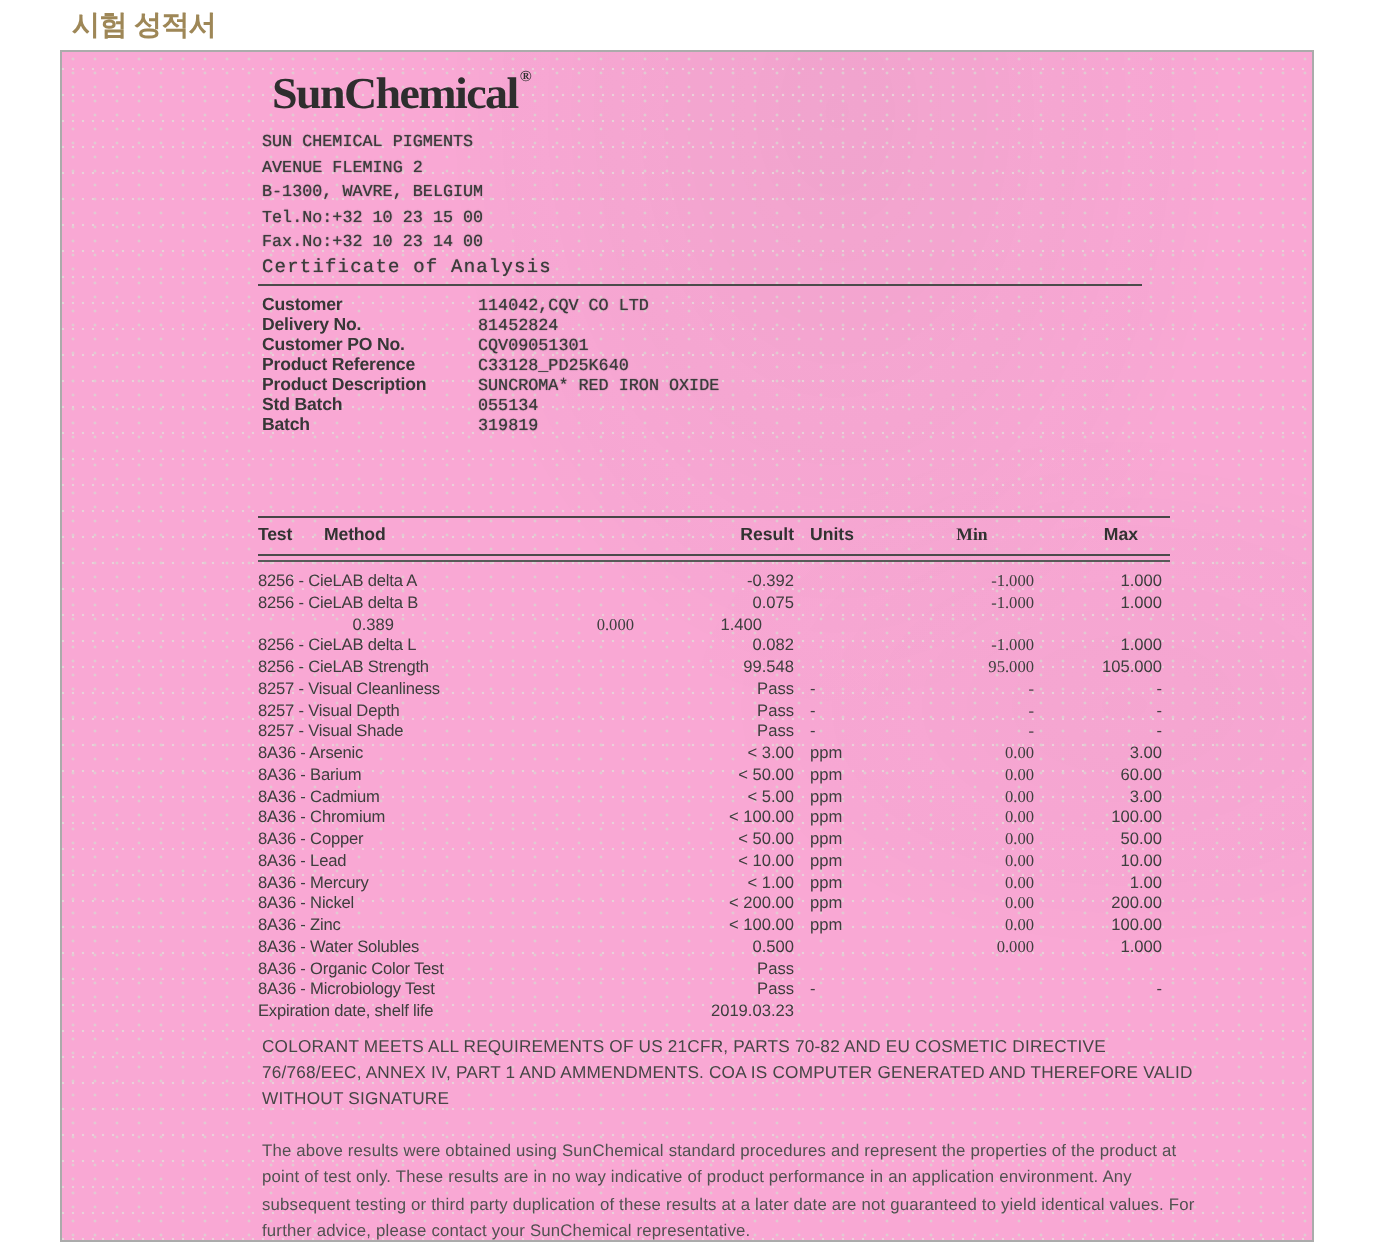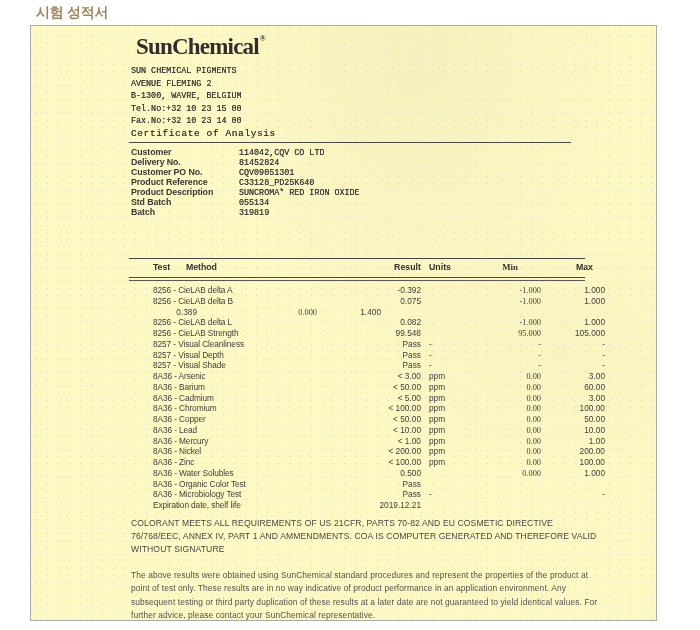--- a/index.html
+++ b/index.html
@@ -6,21 +6,21 @@
   body{
     width:700px;height:630px;position:relative;background:#ffffff;
     font-family:"Liberation Sans",sans-serif;overflow:hidden;
   }
   .page-title{
     position:absolute;left:36px;top:4px;
     font-size:14px;font-weight:bold;letter-spacing:-0.3px;
   }
   .doc-frame{
     position:absolute;left:30px;top:25px;width:627px;height:596px;
-    border:1px solid #ababab;background:#fef9c3;box-sizing:border-box;
+    border:1px solid #ababab;background:#f9a8d4;box-sizing:border-box;
     overflow:hidden;
   }
   
   .doc-frame::before{
     content:"";position:absolute;inset:0;pointer-events:none;
     background-image:
       radial-gradient(circle, #d9d6d0 0.5px, transparent 0.9px),
       radial-gradient(circle, #e4e1db 0.5px, transparent 0.8px),
       radial-gradient(ellipse at 62% 5%, rgba(90,90,90,0.07), transparent 38%),
       radial-gradient(ellipse at 85% 55%, rgba(90,90,90,0.04), transparent 30%);
@@ -61,21 +61,21 @@
   }
   .info-value{
     font-family:"Liberation Mono",monospace;font-size:8.4px;
     text-shadow:0 0 0.6px #4a4a4a;white-space:pre;
   }
   .table-area{position:absolute;left:98px;top:232px;width:456px;}
   .t-top-rule{border-top:1.6px solid #474747;height:3px;}
   .t-head{display:flex;align-items:baseline;height:15px;font-size:8.8px;font-weight:bold;color:#343434;}
   .t-dbl{border-top:1.2px solid #4c4c4c;height:2px;border-bottom:1px solid #5a5a5a;margin-bottom:4px;}
   .t-row{display:flex;align-items:baseline;height:10.75px;font-size:8.3px;color:#3f3f3f;}
-  .c-name{width:200px;flex:none;letter-spacing:-0.1px;margin-left:24px;}
+  .c-name{width:200px;flex:none;letter-spacing:-0.1px;}
   .c-name .m-off{margin-left:16px;}
   .c-result{width:68px;flex:none;text-align:right;}
   .c-units{width:58px;flex:none;box-sizing:border-box;padding-left:8px;text-align:left;}
   .c-min{width:62px;flex:none;text-align:right;font-family:Liberation Serif, serif;}
   .c-max{width:64px;flex:none;text-align:right;}
   .t-head .c-min{text-align:center;}
   .t-head .c-max{box-sizing:border-box;padding-right:12px;}
   .note{
     position:absolute;left:100px;width:474px;
     font-size:8.6px;line-height:13px;color:#474747;letter-spacing:0.1px;
@@ -304,21 +304,21 @@
   <div class="t-row">
     <span class="c-name">8A36 - Microbiology Test</span>
     <span class="c-result">Pass</span>
     <span class="c-units">-</span>
     <span class="c-min"></span>
     <span class="c-max">-</span>
   </div>
 
   <div class="t-row">
     <span class="c-name">Expiration date, shelf life</span>
-    <span class="c-result">2019.12.21</span>
+    <span class="c-result">2019.03.23</span>
     <span class="c-units"></span>
     <span class="c-min"></span>
     <span class="c-max"></span>
   </div>
 </div>
     </div>
 
     <div class="note compliance">COLORANT MEETS ALL REQUIREMENTS OF US 21CFR, PARTS 70-82 AND EU COSMETIC DIRECTIVE 76/768/EEC, ANNEX IV, PART 1 AND AMMENDMENTS. COA IS COMPUTER GENERATED AND THEREFORE VALID WITHOUT SIGNATURE</div>
     <div class="note disclaimer">The above results were obtained using SunChemical standard procedures and represent the properties of the product at point of test only. These results are in no way indicative of product performance in an application environment. Any subsequent testing or third party duplication of these results at a later date are not guaranteed to yield identical values. For further advice, please contact your SunChemical representative.</div>
 

